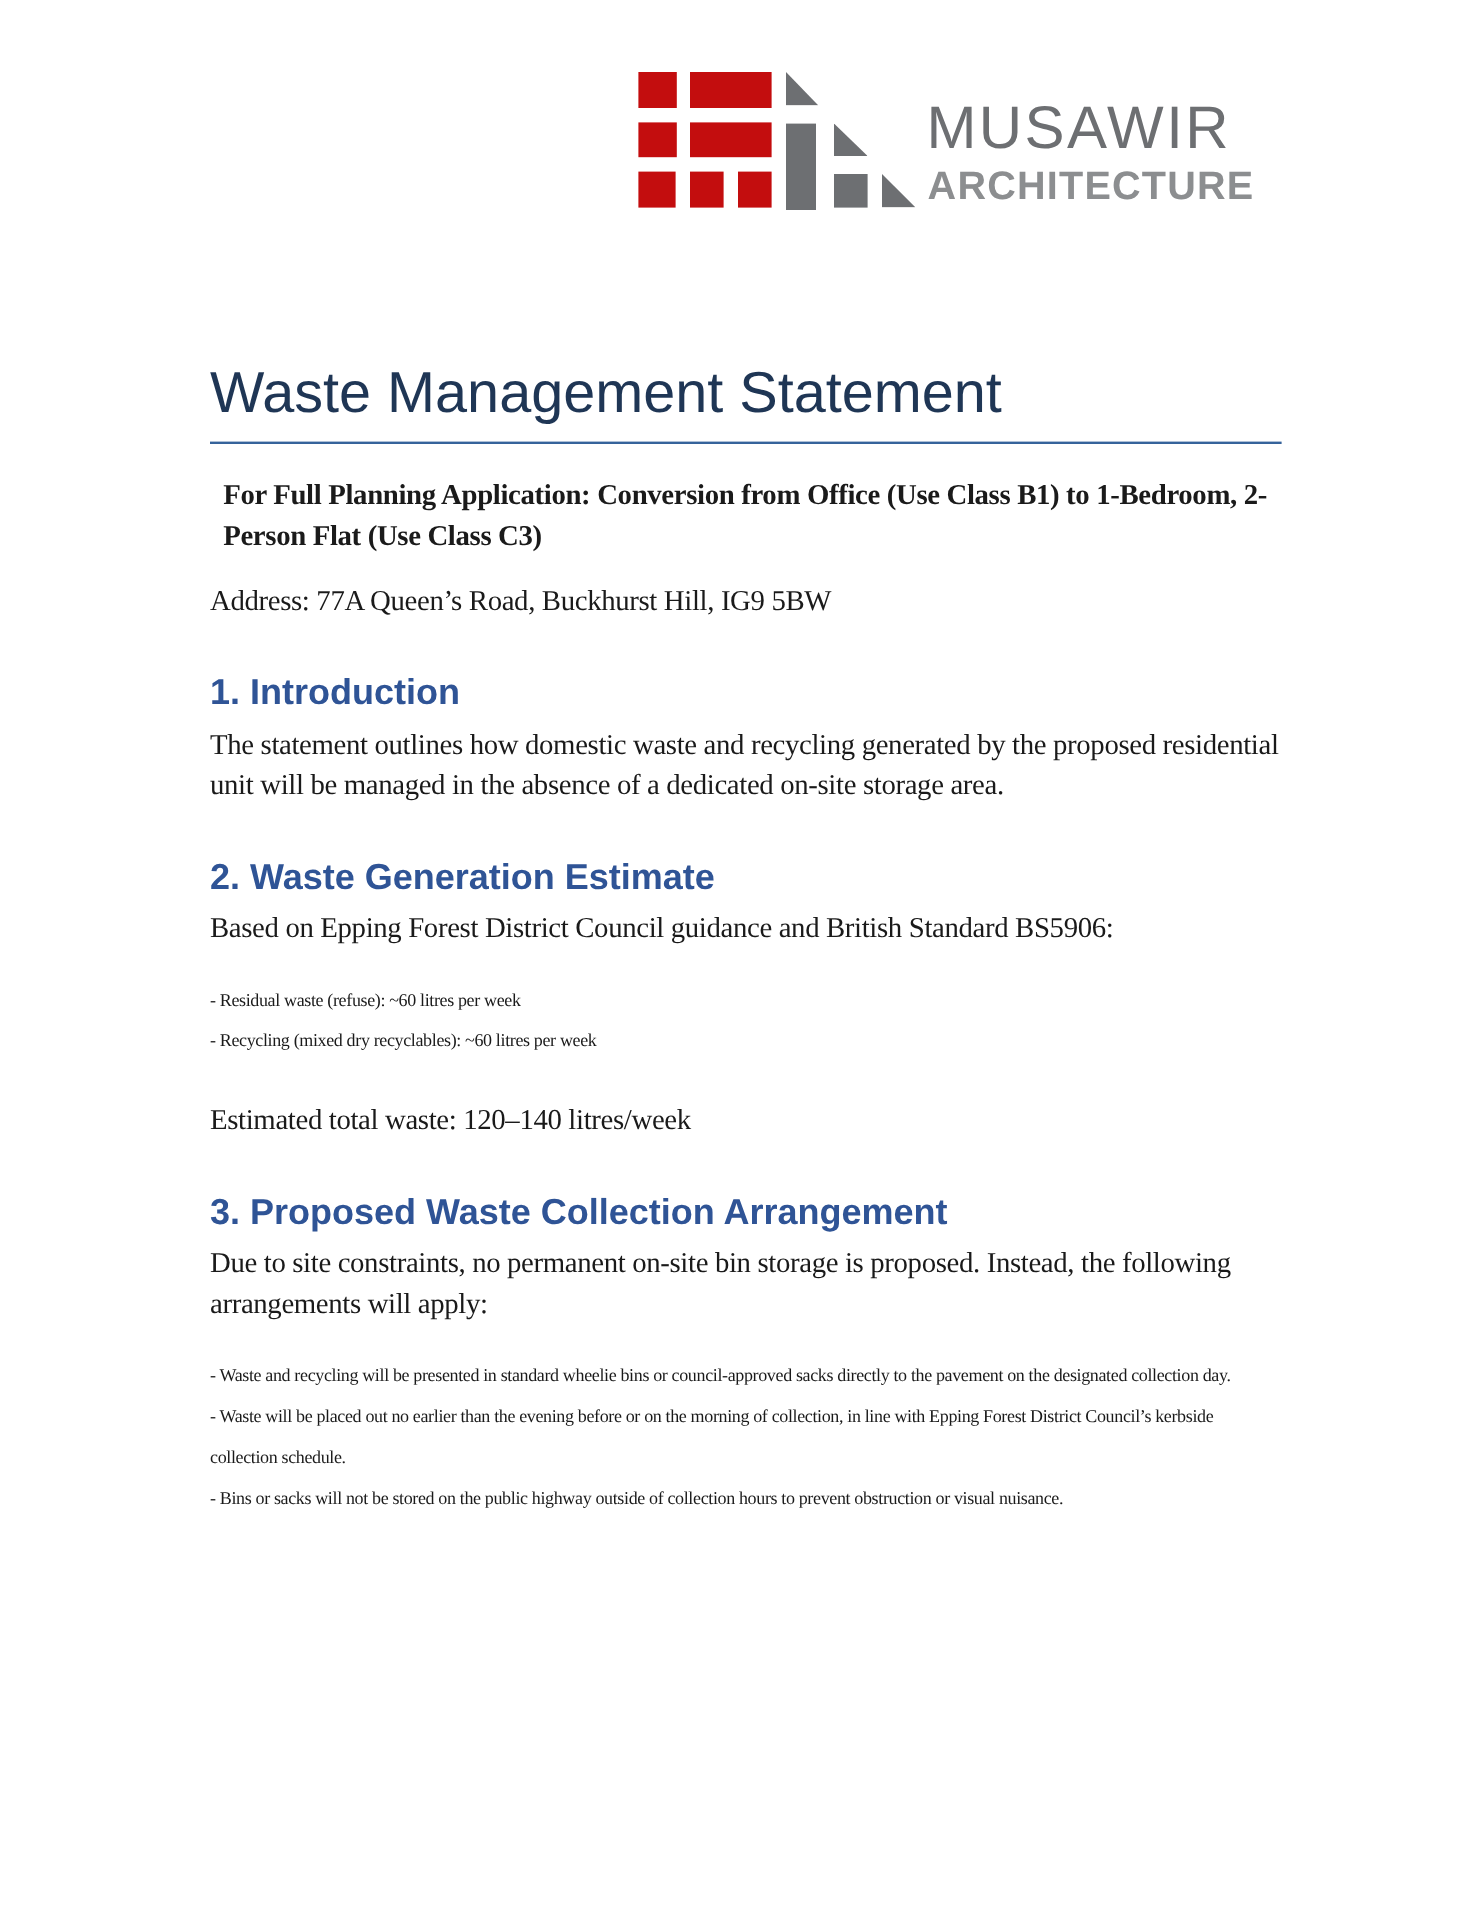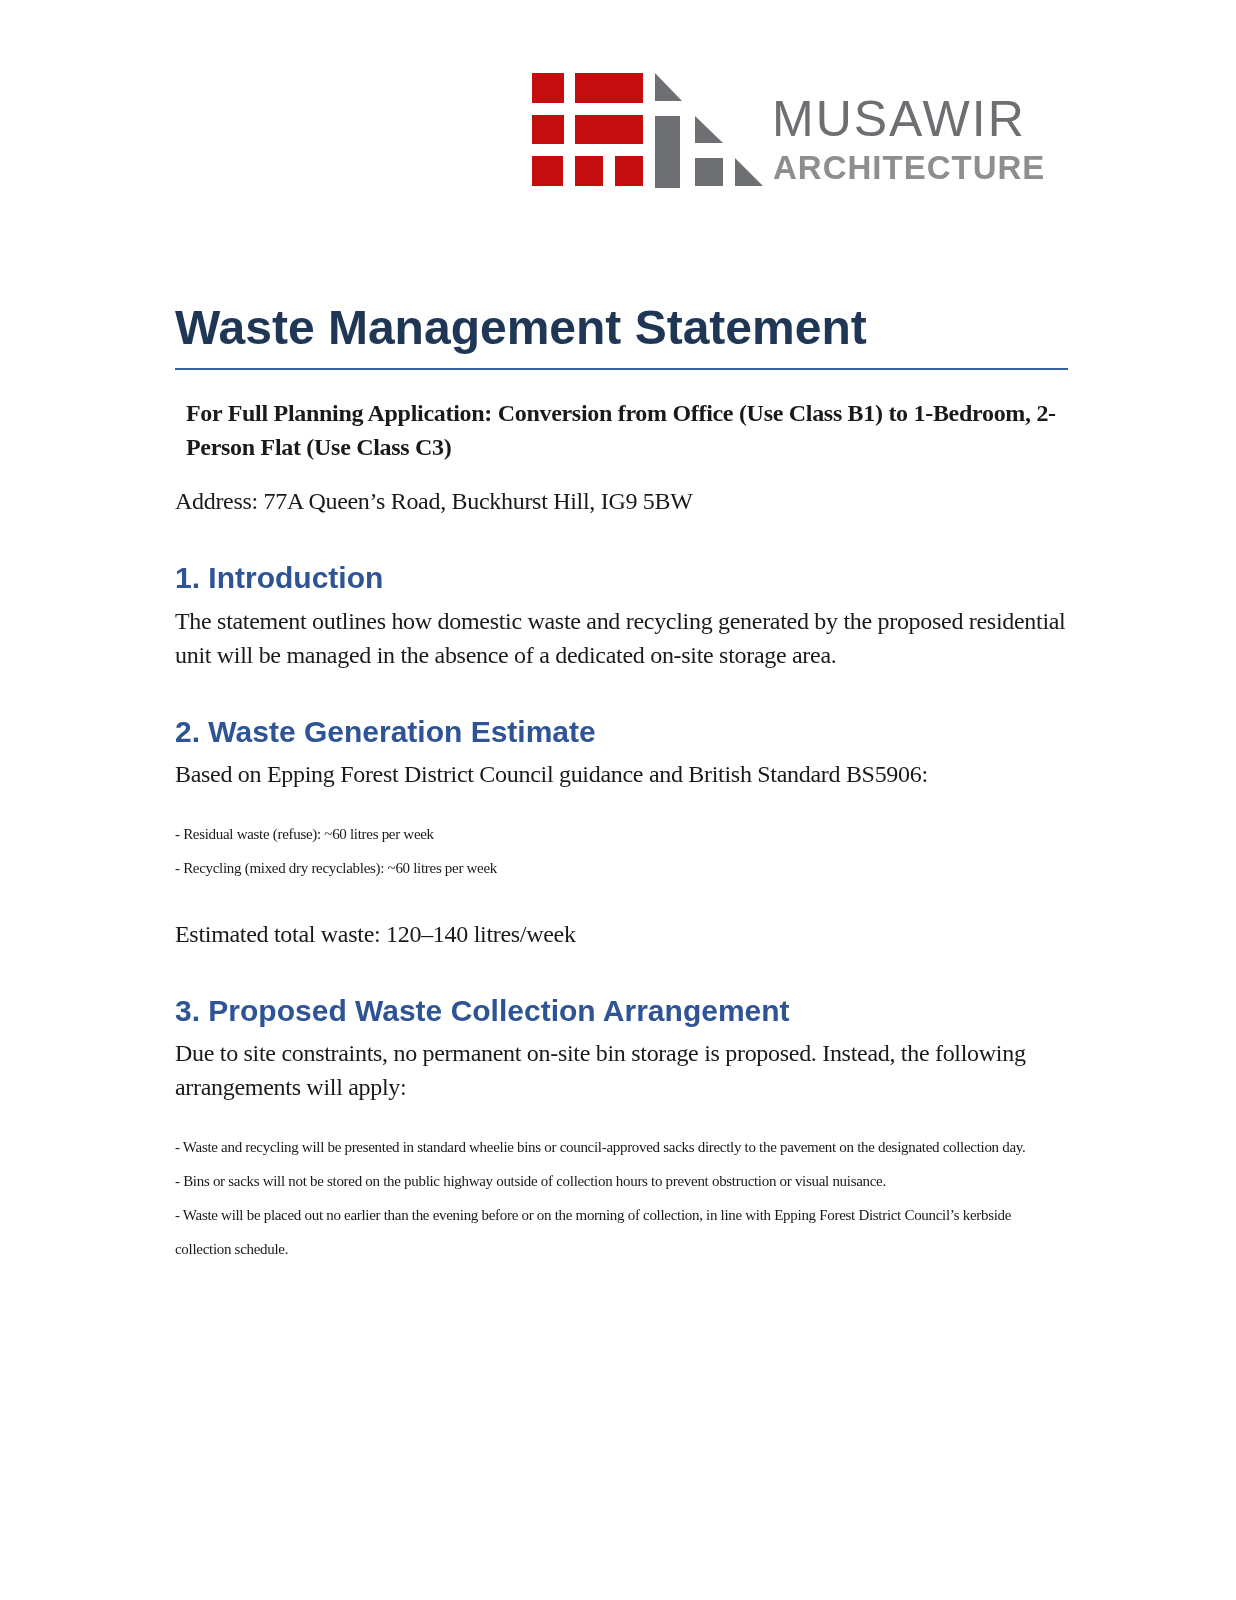--- a/index.html
+++ b/index.html
@@ -16,21 +16,21 @@
   body{
     width:1236px;height:1600px;
     background:#ffffff;
     position:relative;
     font-family:"Liberation Serif", serif;
     color:var(--body-ink);
     overflow:hidden;
   }
 
   
-  .logo{position:absolute;left:532px;top:71px;width:520px;height:125px;}
+  .logo{position:absolute;left:532px;top:58px;width:520px;height:125px;}
   .logo-mark{position:absolute;left:0;top:0;width:232px;height:118px;}
   .logo-mark div{position:absolute;}
   .red{background:var(--brand-red);}
   .gray{background:var(--brand-gray);}
   .tri{clip-path:polygon(0 0, 0 100%, 100% 100%);}
   .rs1{left:0;top:2px;width:32px;height:30px;}
   .rr1{left:43px;top:2px;width:68px;height:30px;}
   .rs2{left:0;top:44px;width:32px;height:29px;}
   .rr2{left:43px;top:44px;width:68px;height:29px;}
   .rs3a{left:0;top:85px;width:31px;height:30px;}
@@ -53,21 +53,21 @@
     font-size:33px;line-height:1;letter-spacing:1px;
     color:var(--brand-gray-light);font-weight:700;white-space:nowrap;
   }
 
   
   .content{
     padding:300px 168px 0 175px;
   }
   .doc-title{
     font-family:"Liberation Sans", sans-serif;
-    font-size:48px;font-weight:700;
+    font-size:48px;font-weight:400;
     color:var(--title-navy);
     line-height:1.15;
     padding-bottom:13px;
     border-bottom:2px solid var(--rule-blue);
     margin:0;
   }
   .intro-para{margin:26px 11px 20px;font-weight:bold;}
   p{font-size:24px;line-height:34px;letter-spacing:-0.3px;margin:0 0 20px;}
   .section{margin-top:42px;}
   .section-heading{
@@ -122,18 +122,18 @@
       <div class="bullet-line">- Recycling (mixed dry recyclables): ~60 litres per week</div>
     </div>
     <p class="total-line">Estimated total waste: 120–140 litres/week</p>
   </div>
 
   <div class="section">
     <h2 class="section-heading">3. Proposed Waste Collection Arrangement</h2>
     <p>Due to site constraints, no permanent on-site bin storage is proposed. Instead, the following arrangements will apply:</p>
     <div class="bullets">
       <div class="bullet-line">- Waste and recycling will be presented in standard wheelie bins or council-approved sacks directly to the pavement on the designated collection day.</div>
+      <div class="bullet-line">- Waste will be placed out no earlier than the evening before or on the morning of collection, in line with Epping Forest District Council’s kerbside collection schedule.</div>
       <div class="bullet-line">- Bins or sacks will not be stored on the public highway outside of collection hours to prevent obstruction or visual nuisance.</div>
-      <div class="bullet-line">- Waste will be placed out no earlier than the evening before or on the morning of collection, in line with Epping Forest District Council’s kerbside collection schedule.</div>
     </div>
   </div>
 
 </div>
 
 </body></html>

